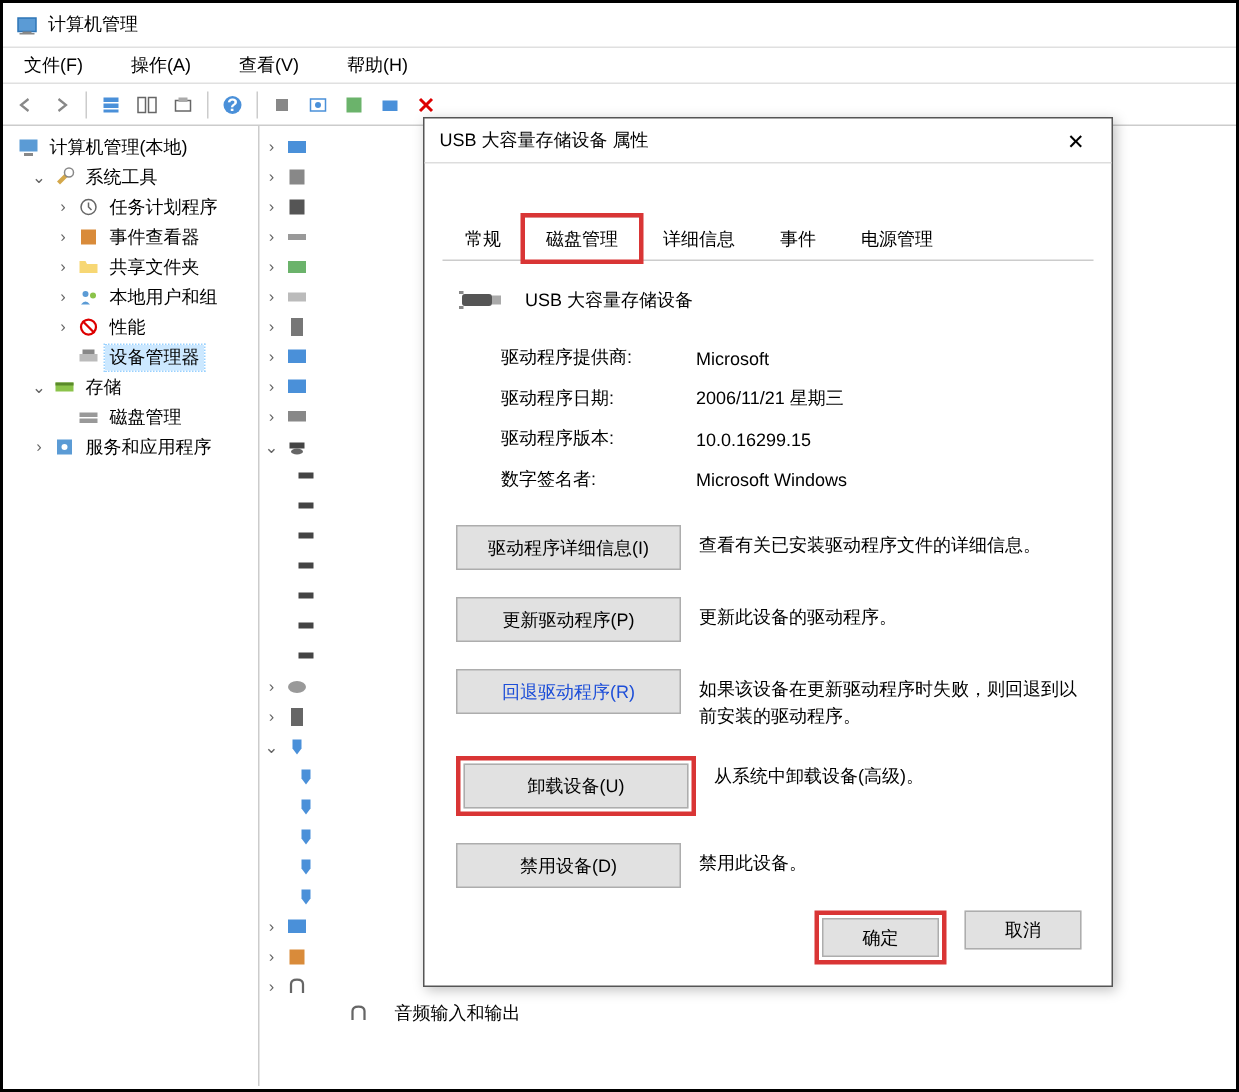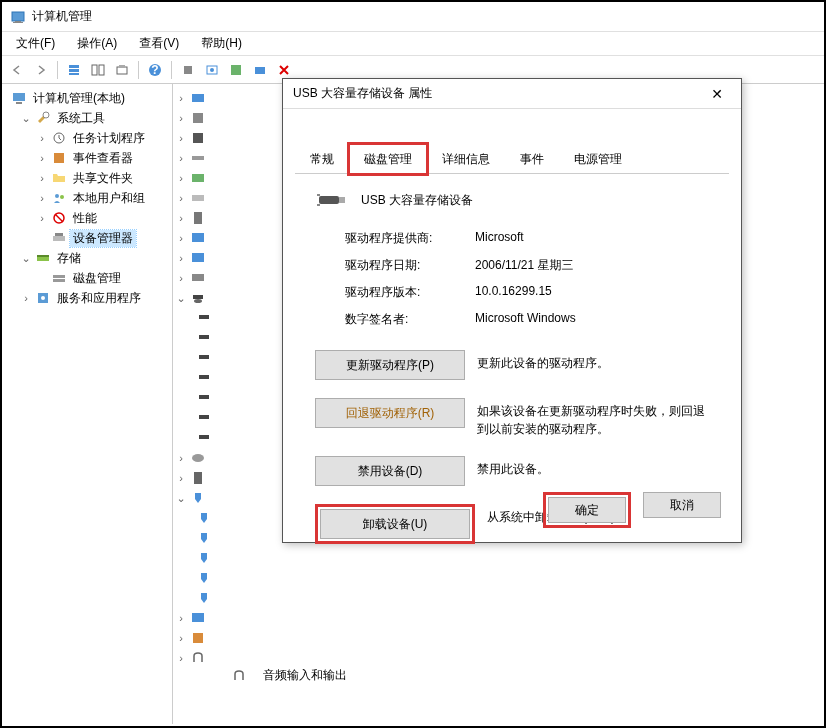--- a/index.html
+++ b/index.html
@@ -1,55 +1,55 @@
 <!DOCTYPE html>
 <html><head>
 <meta charset="utf-8">
 <style>
 * { box-sizing: border-box; margin: 0; padding: 0; font-family: "Microsoft YaHei", "Segoe UI", sans-serif; font-size: 12px; }
 body { background: #fff; width: 826px; height: 728px; position: relative; border: 2px solid #000; }
 .titlebar { height: 30px; display: flex; align-items: center; padding: 0 8px; border-bottom: 1px solid #e0e0e0; }
 .titlebar .icon { width: 16px; height: 16px; margin-right: 6px; }
-.menubar { height: 24px; display: flex; align-items: center; padding: 0 6px; gap: 6px; border-bottom: 1px solid #e0e0e0; }
+.menubar { height: 24px; display: flex; align-items: center; padding: 0 6px; gap: 16px; border-bottom: 1px solid #e0e0e0; }
 .menubar span { padding: 2px 8px; cursor: default; }
 .toolbar { height: 28px; display: flex; align-items: center; padding: 0 4px; gap: 2px; border-bottom: 1px solid #ccc; }
 .toolbar .tbtn { width: 22px; height: 22px; display: flex; align-items: center; justify-content: center; cursor: default; }
 .toolbar .sep { width: 1px; height: 18px; background: #ccc; margin: 0 3px; }
 .main { display: flex; height: calc(100% - 84px); }
 .tree { width: 171px; border-right: 1px solid #ccc; padding: 4px 2px; overflow: hidden; }
 .tree-item { display: flex; align-items: center; height: 20px; padding-left: 4px; white-space: nowrap; }
 .tree-item .exp { width: 12px; text-align: center; color: #666; font-size: 11px; }
 .tree-item .ticon { width: 16px; height: 16px; margin: 0 3px; display: flex; align-items: center; justify-content: center; }
 .tree-item.depth1 { padding-left: 16px; }
 .tree-item.depth2 { padding-left: 32px; }
 .tree-item.selected .label { background: #cce8ff; outline: 1px dotted #99d1ff; }
 .tree-item .label { padding: 0 3px; }
 .right { flex: 1; position: relative; display: flex; }
 .devcol { width: 60px; padding: 4px 2px; }
 .devcol .drow { display: flex; align-items: center; height: 20px; }
 .devcol .drow .exp { width: 12px; text-align: center; color: #666; font-size: 11px; }
 .devcol .dicon { width: 16px; height: 16px; margin-left: 3px; }
 .bottom-text { position: absolute; left: 58px; bottom: 40px; display: flex; align-items: center; gap: 16px; }
 
-.dialog { position: absolute; left: 280px; top: 76px; width: 460px; height: 465px; background: #fff; border: 1px solid #555; box-shadow: 2px 2px 8px rgba(0,0,0,0.25); z-index: 10; }
+.dialog { position: absolute; left: 280px; top: 76px; width: 460px; height: 580px; background: #fff; border: 1px solid #555; box-shadow: 2px 2px 8px rgba(0,0,0,0.25); z-index: 10; }
 .dialog-title { height: 30px; display: flex; align-items: center; padding: 0 10px; border-bottom: 1px solid #ddd; }
 .dialog-title .close { margin-left: auto; font-size: 14px; cursor: default; padding: 4px 8px; }
 .tabs { display: flex; margin: 10px 12px 0; border-bottom: 1px solid #ccc; }
 .tab { padding: 6px 14px; cursor: default; border: 1px solid transparent; border-bottom: none; position: relative; top: 1px; margin-top: 24px; }
 .tab.active { background: #fff; border-color: #ccc; }
 .hl-red { outline: 3px solid #d93535; outline-offset: -1px; }
-.dialog-body { padding: 14px 32px; }
+.dialog-body { padding: 14px 21px; }
 .dev-header { display: flex; align-items: center; gap: 14px; margin-bottom: 18px; }
 .dev-glyph { width: 32px; height: 24px; }
 .info-grid { margin-left: 30px; margin-bottom: 22px; }
-.info-row { display: flex; margin-bottom: 10px; }
+.info-row { display: flex; margin-bottom: 10px; align-items: center; }
 .info-row .k { width: 130px; }
 .btn-row { display: flex; align-items: flex-start; margin-bottom: 18px; gap: 12px; }
 .wbtn { width: 150px; height: 30px; background: #e1e1e1; border: 1px solid #adadad; display: flex; align-items: center; justify-content: center; cursor: default; }
-.wbtn.disabled { color: #a16207; }
+.wbtn.disabled { color: #1d4ed8; }
 .btn-desc { flex: 1; line-height: 1.5; padding-top: 4px; }
 .dialog-footer { position: absolute; bottom: 14px; right: 20px; display: flex; gap: 12px; margin-top: 20px; }
 .fbtn { width: 78px; height: 26px; background: #e1e1e1; border: 1px solid #adadad; display: flex; align-items: center; justify-content: center; cursor: default; }
 .hl-red-box { border: 3px solid #d93535; padding: 2px; }
 
 svg { display: block; }
 </style>
 </head>
 <body>
 
@@ -520,36 +520,40 @@
       <div class="info-row">
           <span class="k">驱动程序版本:</span>
           <span>10.0.16299.15</span>
         </div>
       <div class="info-row">
           <span class="k">数字签名者:</span>
           <span>Microsoft Windows</span>
         </div>
     </div>
     <div class="btn-row">
+      <div class="wbtn">驱动程序详细信息(I)</div>
+      <div class="btn-desc">查看有关已安装驱动程序文件的详细信息。</div>
+    </div>
+    <div class="btn-row">
       <div class="wbtn">更新驱动程序(P)</div>
       <div class="btn-desc">更新此设备的驱动程序。</div>
     </div>
     <div class="btn-row">
       <div class="wbtn disabled">回退驱动程序(R)</div>
       <div class="btn-desc">如果该设备在更新驱动程序时失败，则回退到以前安装的驱动程序。</div>
     </div>
     <div class="btn-row">
+      <span class="hl-red-box">
+          <div class="wbtn">卸载设备(U)</div>
+        </span>
+      <div class="btn-desc">从系统中卸载设备(高级)。</div>
+    </div>
+    <div class="btn-row">
       <div class="wbtn">禁用设备(D)</div>
       <div class="btn-desc">禁用此设备。</div>
-    </div>
-    <div class="btn-row">
-      <span class="hl-red-box">
-          <div class="wbtn">卸载设备(U)</div>
-        </span>
-      <div class="btn-desc">从系统中卸载设备(高级)。</div>
     </div>
   </div>
   <div class="dialog-footer">
     <span class="hl-red-box">
         <div class="fbtn">确定</div>
       </span>
     <div class="fbtn">取消</div>
   </div>
 </div>
 

